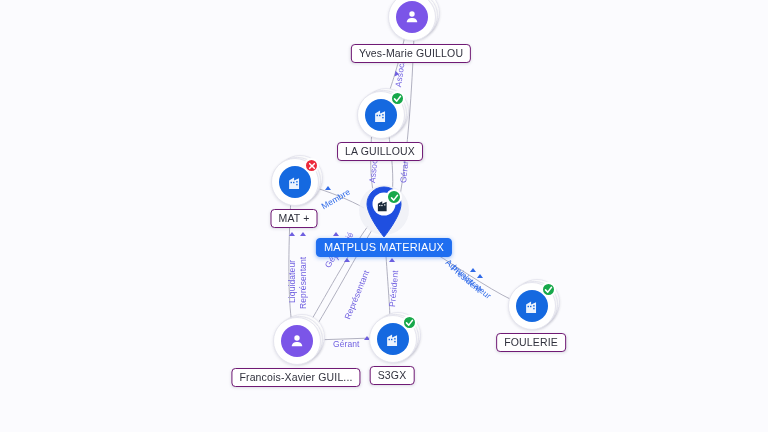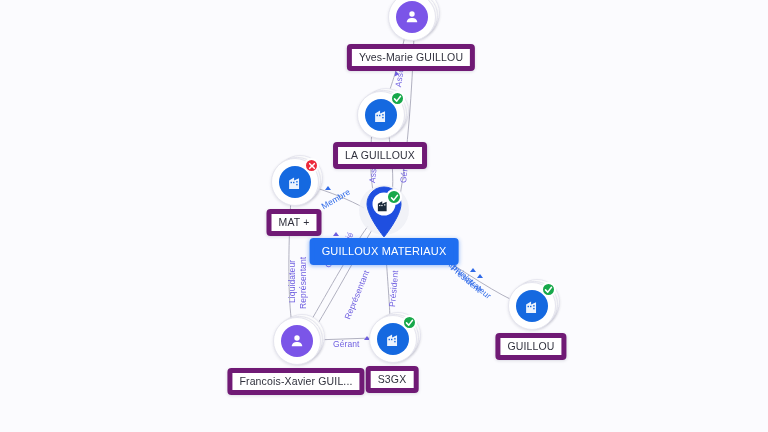--- a/index.html
+++ b/index.html
@@ -58,21 +58,21 @@
   .badge.ko{background:#ec2a3b;}
   .badge svg{display:block;}
 
   .node-label{
     position:absolute;
     left:50%;
     transform:translateX(-50%);
     top:28px;
     white-space:nowrap;
     background:#ffffff;
-    border:5px solid #701a75;
+    border:1px solid #701a75;
     border-radius:4px;
     padding:2px 7px 3px 7px;
     font-size:10.5px;
     color:#30313d;
     letter-spacing:.15px;
     box-shadow:0 1px 3px rgba(40,40,80,.14);
   }
   .node-label.selected{
     background:#1f6ef0;
     border-color:#1f6ef0;
@@ -245,21 +245,21 @@
         <rect x="5" y="11" width="2" height="2" fill="#ffffff"></rect>
         <rect x="8.5" y="11" width="2" height="2" fill="#ffffff"></rect>
         <rect x="13" y="10" width="2" height="2" fill="#ffffff"></rect>
       </svg>
       <div class="badge ok" style="right:2px;top:3px;width:16px;height:16px;">
         <svg width="9" height="9" viewBox="0 0 24 24" fill="none" stroke="#ffffff" stroke-width="4" stroke-linecap="round" stroke-linejoin="round">
             <polyline points="4,13 10,19 20,6"></polyline>
           </svg>
       </div>
     </div>
-    <div class="node-label selected" style="top:25px;">GUILLOUX MATERIAUX</div>
+    <div class="node-label selected" style="top:25px;">MATPLUS MATERIAUX</div>
   </div>
 
   <div class="node" style="left:531px;top:305px;">
     <div class="node-stack">
       <div class="stack-card card-a"></div>
       <div class="stack-card card-b"></div>
       <div class="stack-card card-c">
         <div class="disc company">
           <svg width="17" height="17" viewBox="0 0 24 24" fill="#ffffff">
             <path d="M3 21V9l7-4v4l7-3v15z" opacity=".92"></path>
@@ -269,21 +269,21 @@
             <rect x="13" y="14" width="2" height="2" fill="#1569e0"></rect>
           </svg>
         </div>
         <div class="badge ok">
           <svg width="9" height="9" viewBox="0 0 24 24" fill="none" stroke="#ffffff" stroke-width="4" stroke-linecap="round" stroke-linejoin="round">
               <polyline points="4,13 10,19 20,6"></polyline>
             </svg>
         </div>
       </div>
     </div>
-    <div class="node-label">GUILLOU</div>
+    <div class="node-label">FOULERIE</div>
   </div>
 
   <div class="node" style="left:392px;top:338px;">
     <div class="node-stack">
       <div class="stack-card card-a"></div>
       <div class="stack-card card-b"></div>
       <div class="stack-card card-c">
         <div class="disc company">
           <svg width="17" height="17" viewBox="0 0 24 24" fill="#ffffff">
             <path d="M3 21V9l7-4v4l7-3v15z" opacity=".92"></path>

